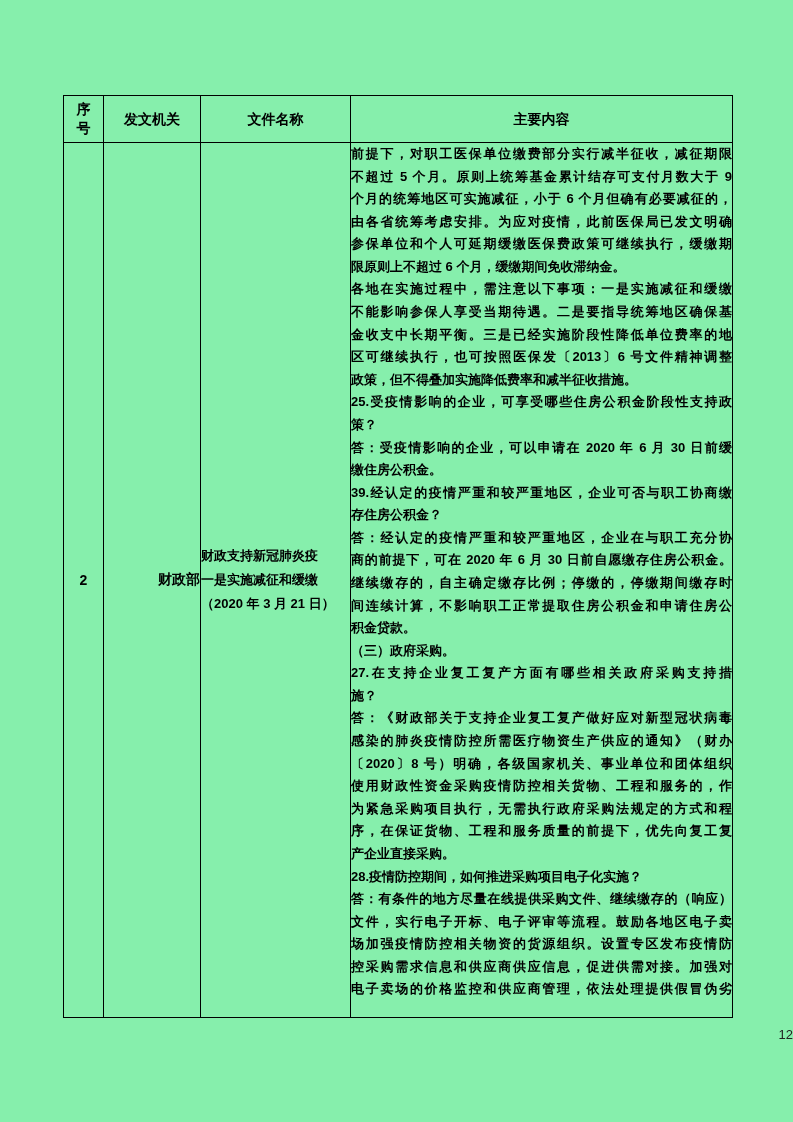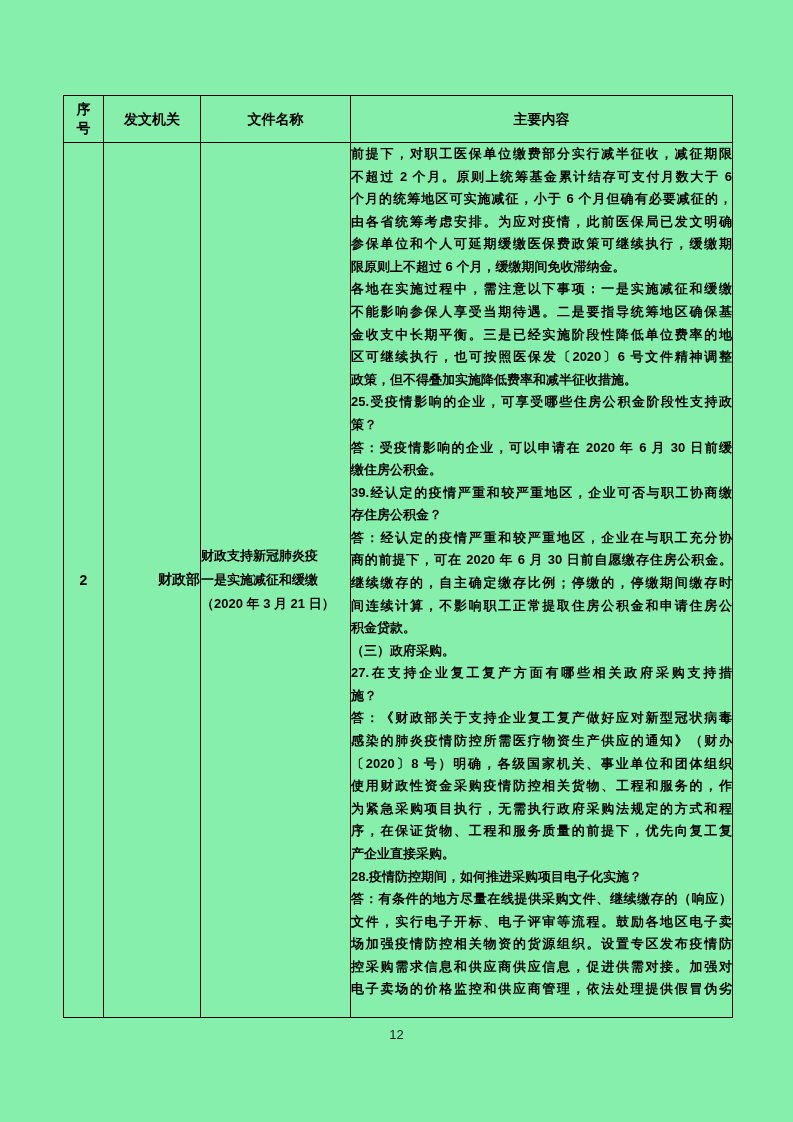--- a/index.html
+++ b/index.html
@@ -67,21 +67,21 @@
     overflow: hidden;
     text-align: justify;
     text-align-last: justify;
   }
   .content-line.para-end { text-align-last: left; }
   .page-number {
     position: absolute;
     top: 1027px;
     left: 0;
     width: 100%;
-    text-align: center;
+    text-align: right;
     font-size: 13px;
     color: #222222;
   }
 </style>
 </head>
 <body>
 
 <div class="page">
   <table class="doc-table">
     <colgroup>
@@ -107,29 +107,29 @@
 
           <div class="title-line">财政支持新冠肺炎疫</div>
               <div class="title-line">一是实施减征和缓缴</div>
               <div class="title-line">（2020 年 3 月 21 日）</div>
             </div>
         </td>
         <td class="cell-content">
           <div class="content">
 
           <div class="content-line">前提下，对职工医保单位缴费部分实行减半征收，减征期限</div>
-              <div class="content-line">不超过 2 个月。原则上统筹基金累计结存可支付月数大于 6</div>
+              <div class="content-line">不超过 5 个月。原则上统筹基金累计结存可支付月数大于 9</div>
               <div class="content-line">个月的统筹地区可实施减征，小于 6 个月但确有必要减征的，</div>
               <div class="content-line">由各省统筹考虑安排。为应对疫情，此前医保局已发文明确</div>
               <div class="content-line">参保单位和个人可延期缓缴医保费政策可继续执行，缓缴期</div>
               <div class="content-line para-end">限原则上不超过 6 个月，缓缴期间免收滞纳金。</div>
               <div class="content-line">各地在实施过程中，需注意以下事项：一是实施减征和缓缴</div>
               <div class="content-line">不能影响参保人享受当期待遇。二是要指导统筹地区确保基</div>
               <div class="content-line">金收支中长期平衡。三是已经实施阶段性降低单位费率的地</div>
-              <div class="content-line">区可继续执行，也可按照医保发〔2020〕6 号文件精神调整</div>
+              <div class="content-line">区可继续执行，也可按照医保发〔2013〕6 号文件精神调整</div>
               <div class="content-line para-end">政策，但不得叠加实施降低费率和减半征收措施。</div>
               <div class="content-line">25.受疫情影响的企业，可享受哪些住房公积金阶段性支持政</div>
               <div class="content-line para-end">策？</div>
               <div class="content-line">答：受疫情影响的企业，可以申请在 2020 年 6 月 30 日前缓</div>
               <div class="content-line para-end">缴住房公积金。</div>
               <div class="content-line">39.经认定的疫情严重和较严重地区，企业可否与职工协商缴</div>
               <div class="content-line para-end">存住房公积金？</div>
               <div class="content-line">答：经认定的疫情严重和较严重地区，企业在与职工充分协</div>
               <div class="content-line">商的前提下，可在 2020 年 6 月 30 日前自愿缴存住房公积金。</div>
               <div class="content-line">继续缴存的，自主确定缴存比例；停缴的，停缴期间缴存时</div>

